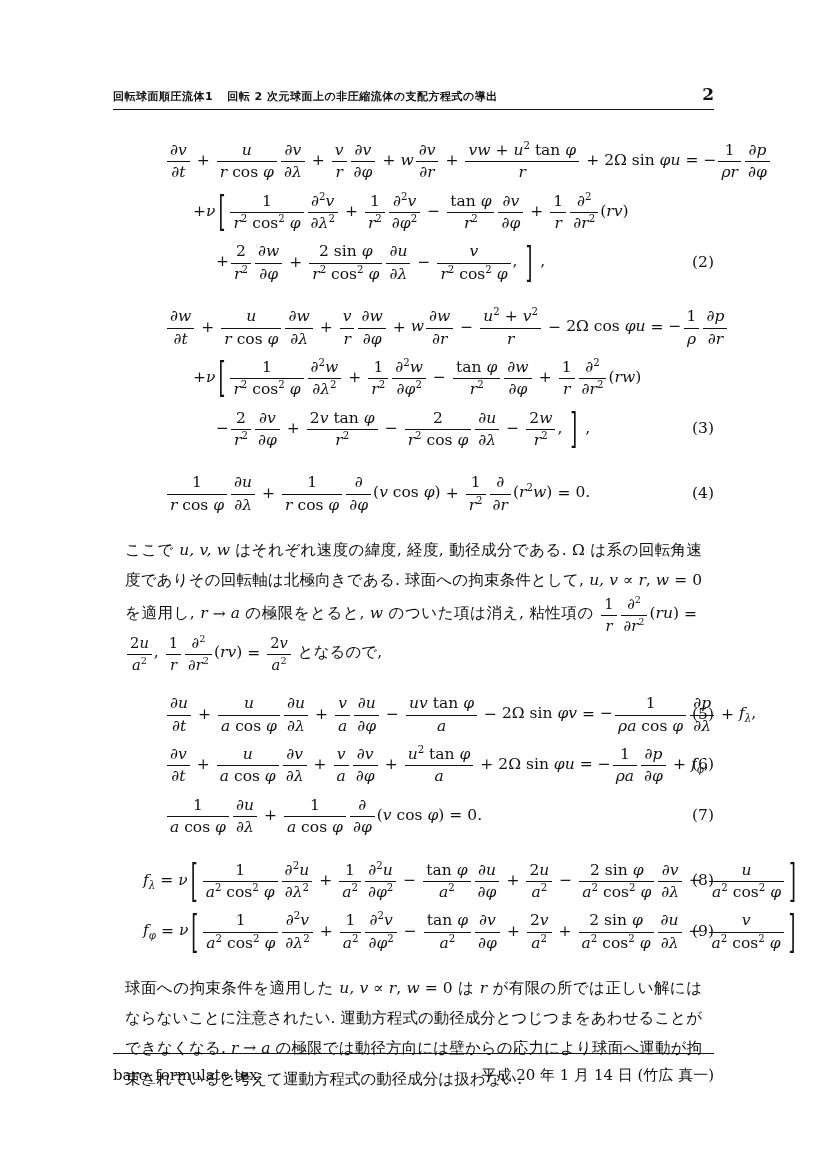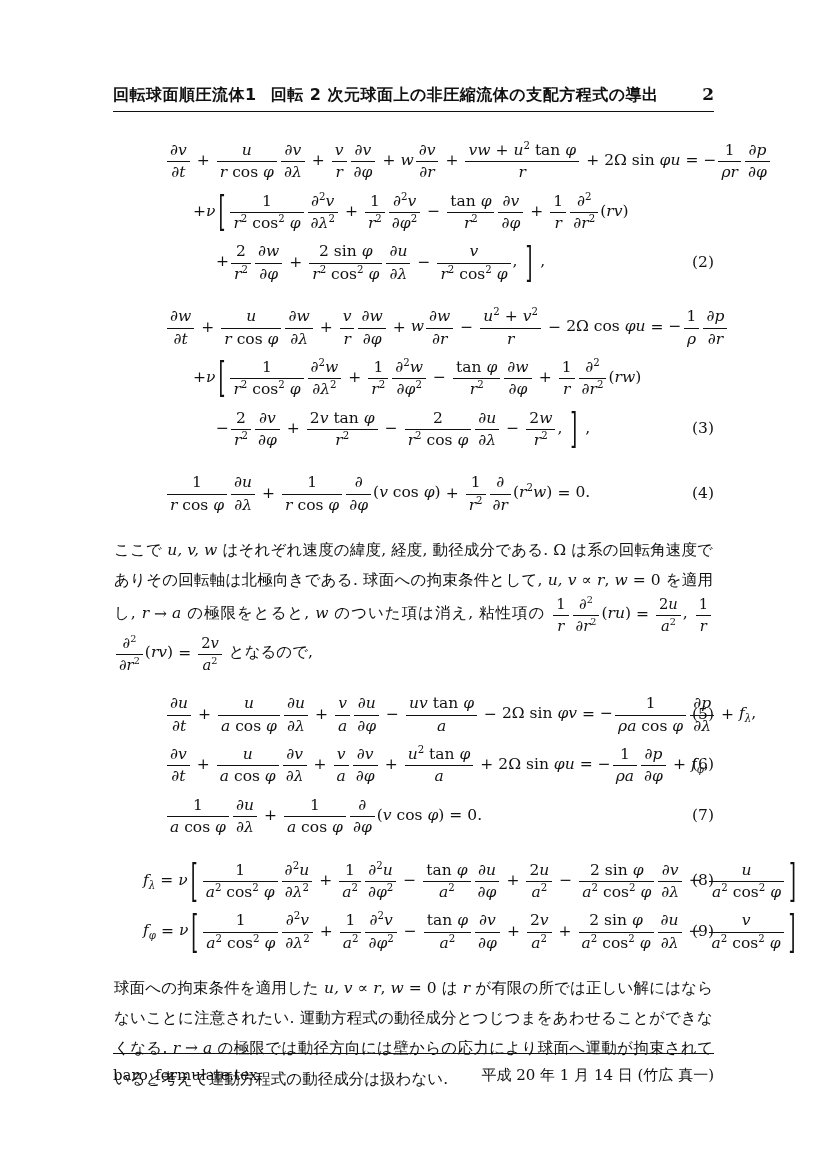--- a/index.html
+++ b/index.html
@@ -1,36 +1,36 @@
 <!DOCTYPE html>
 <html><head>
 <meta charset="utf-8">
 <style>
   html,body{margin:0;padding:0;background:#e9e9e9;}
   .page{position:relative;width:826px;height:1169px;background:#ffffff;overflow:hidden;
         font-family:"DejaVu Serif","Liberation Serif",serif;color:#111;}
   
   .hdr{position:absolute;left:113px;top:84px;width:601px;border-bottom:1.5px solid #111;
        padding-bottom:5px;display:flex;justify-content:space-between;align-items:baseline;}
-  .hdr .ttl{font-family:"DejaVu Sans","Liberation Sans",sans-serif;font-weight:bold;font-size:16px;letter-spacing:0.5px;}
+  .hdr .ttl{font-family:"DejaVu Sans","Liberation Sans",sans-serif;font-weight:bold;font-size:11px;letter-spacing:0.5px;}
   .hdr .doc{margin-right:14px;}
   .hdr .pg{font-weight:bold;font-size:17px;}
   
   main{position:absolute;left:113px;top:126px;width:601px;font-size:15.5px;}
   .eq{margin:10px 0 14px 0;}
   .eqline{position:relative;white-space:nowrap;padding:5px 0;line-height:1.25;}
   .eqno{position:absolute;right:0;top:50%;transform:translateY(-50%);font-style:normal;}
   .frac{display:inline-block;vertical-align:middle;text-align:center;margin:0 2px;line-height:1.12;}
   .frac>.num{display:block;border-bottom:1px solid #111;padding:1px 3px 2px 3px;}
   .frac>.den{display:block;padding:2px 3px 0 3px;}
   .mi{font-style:italic;}
   .mo{display:inline-block;margin:0 5px;}
   sup.ms,sub.ms{font-size:66%;line-height:0;}
   .bk{display:inline-block;vertical-align:middle;margin:0 3px;font-size:1.15em;font-weight:normal;}
-  .para{margin:16px 1px;line-height:1.95;text-align:justify;text-justify:inter-ideograph;}
+  .para{margin:16px 12px;line-height:1.95;text-align:justify;text-justify:inter-ideograph;}
   .para .frac{font-size:95%;}
   
   .ftr{position:absolute;left:113px;top:1053px;width:601px;border-top:1.5px solid #111;
        padding-top:12px;display:flex;justify-content:space-between;font-size:15px;}
 </style>
 </head>
 <body>
 
 <div class="page">
 

